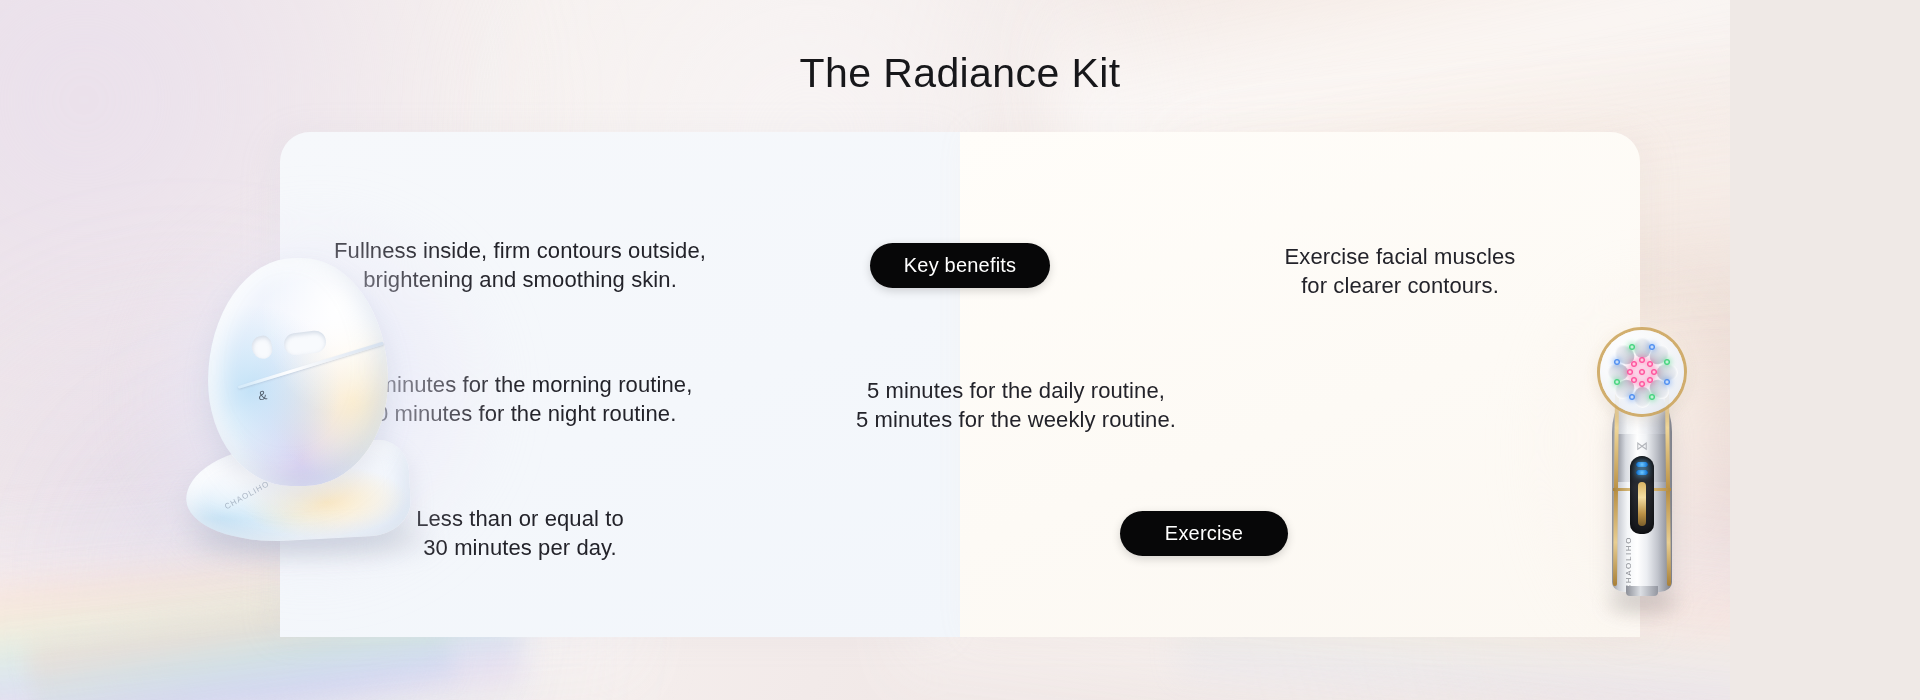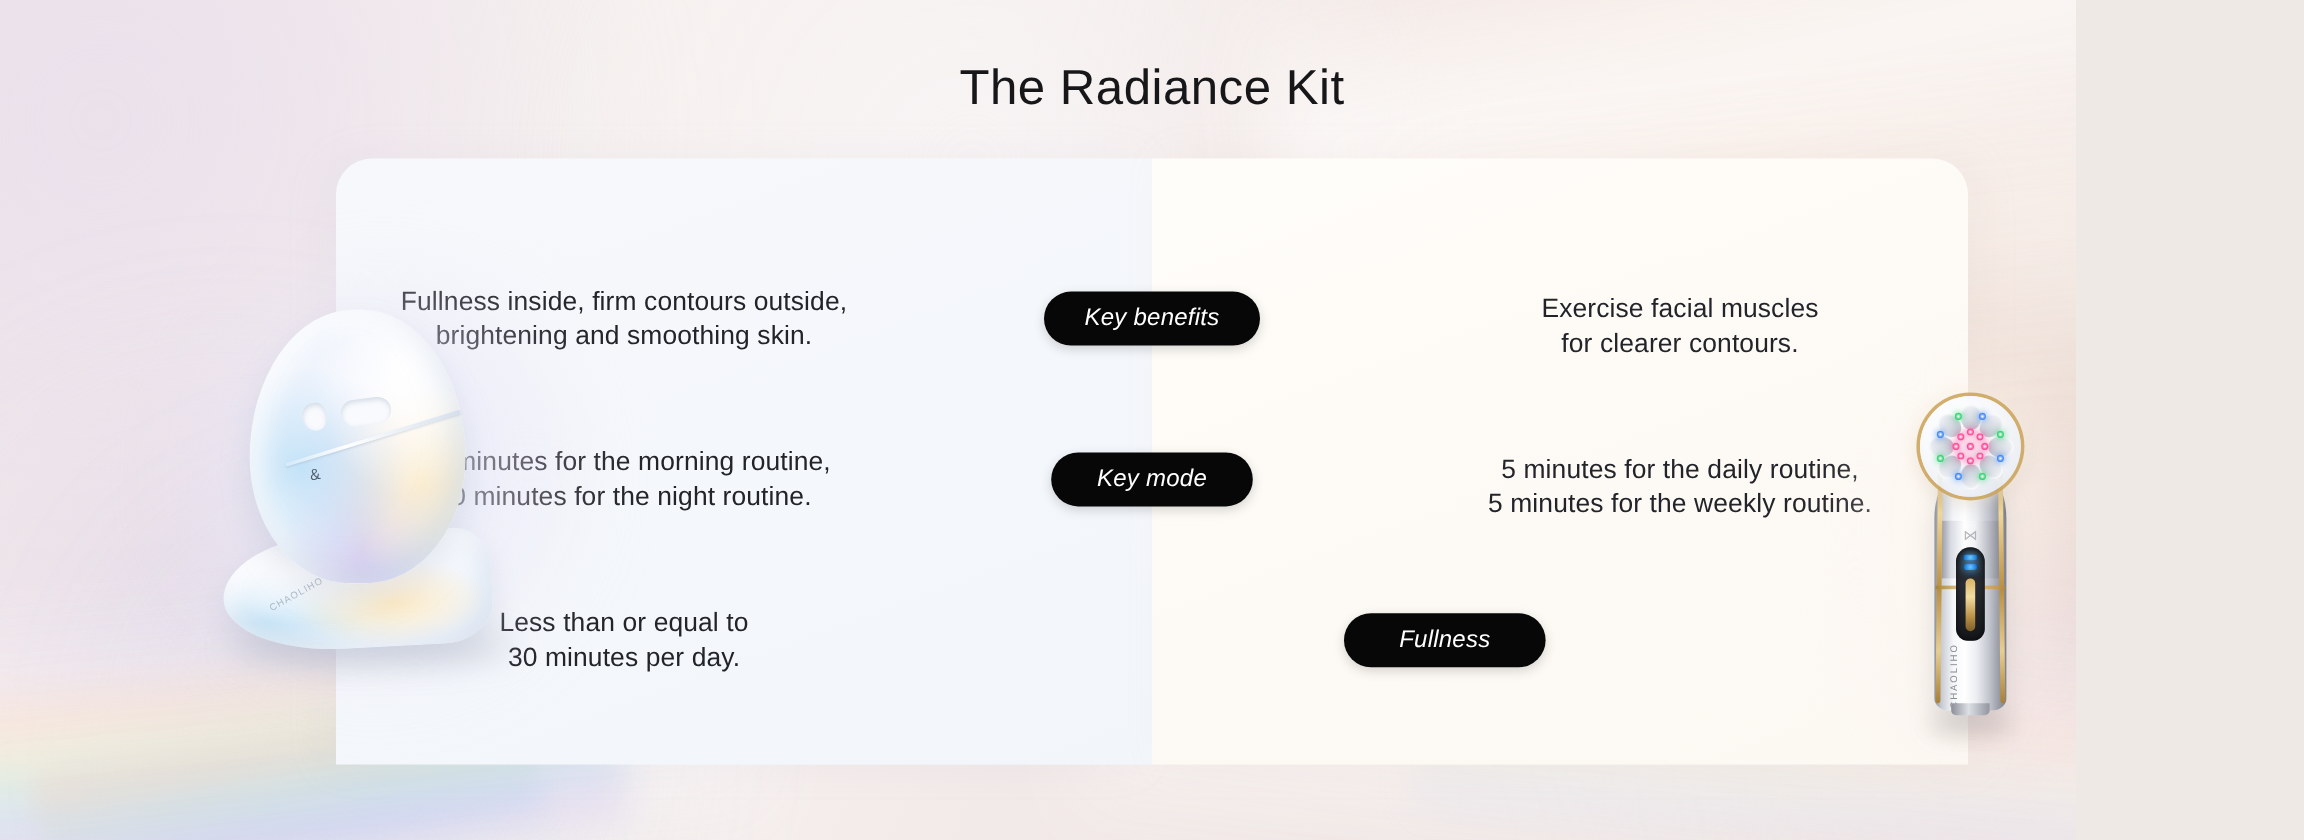--- a/index.html
+++ b/index.html
@@ -214,21 +214,20 @@
     white-space: pre-line;
   }
   .cell-left  { padding-right: 8px; }
   .cell-right { padding-left: 8px; margin-top: 12px; }
 
   .pill-wrap {
     flex: 1 1 auto;
     display: flex;
     justify-content: center;
     align-items: center;
-    font-style: italic;
   }
   .pill {
     background: #070708;
     color: #ffffff;
     font-family: "Liberation Sans", sans-serif;
     font-size: 20px;
     font-weight: 400;
     letter-spacing: .2px;
     border-radius: 999px;
     padding: 11px 34px;
@@ -517,32 +516,29 @@
       <div class="pill-wrap">
         <div class="pill">Key benefits</div>
       </div>
       <div class="cell cell-right">Exercise facial muscles
 for clearer contours.</div>
     </div>
 
     <div class="row">
       <div class="cell cell-left">10 minutes for the morning routine,
 20 minutes for the night routine.</div>
-      <div class="pill-wrap">
-        <div class="pill">Key mode</div>
-      </div>
       <div class="cell cell-right">5 minutes for the daily routine,
 5 minutes for the weekly routine.</div>
     </div>
 
     <div class="row">
       <div class="cell cell-left">Less than or equal to
 30 minutes per day.</div>
       <div class="pill-wrap">
-        <div class="pill">Fullness</div>
+        <div class="pill">Exercise</div>
       </div>
     </div>
 
   </div>
 
   <div class="mask-wrap">
     <div class="mask-glow"></div>
     <div class="mask-shadow"></div>
     <div class="mask-chin">
       <div class="mask-chin-txt">CHAOLIHO</div>

